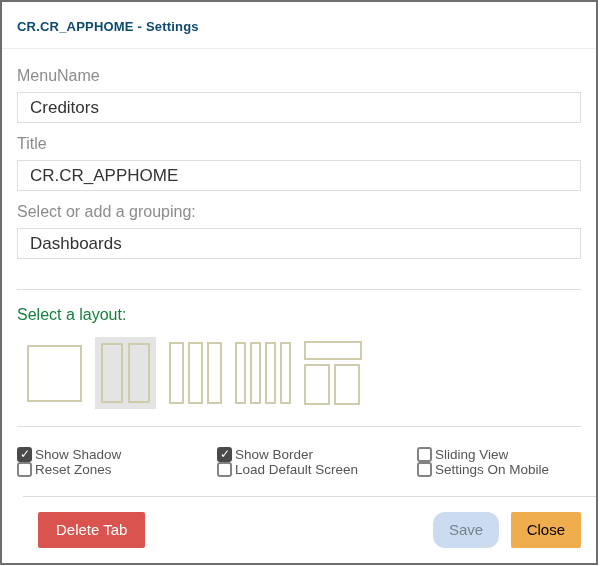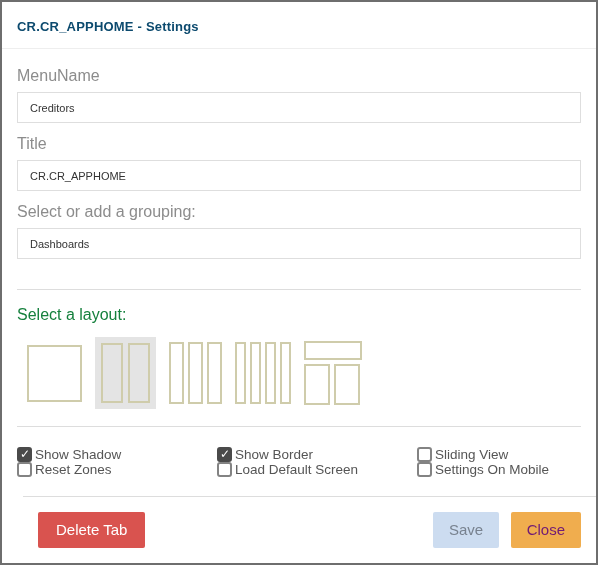--- a/index.html
+++ b/index.html
@@ -37,21 +37,21 @@
     color: #8c8c8c;
     margin: 12px 0 7px 0;
   }
   .text-input {
     display: block;
     width: 100%;
     height: 31px;
     border: 1px solid #dedede;
     background: #ffffff;
     color: #333333;
-    font-size: 11px;
+    font-size: 17px;
     font-family: "Liberation Sans", "DejaVu Sans", sans-serif;
     padding: 0 12px;
     outline: none;
   }
   .section-divider {
     border: none;
     border-top: 1px solid #dddddd;
     margin: 30px 0 14px 0;
   }
   .layout-label { margin-top: 16px; margin-bottom: 10px; color: #15803d; }
@@ -129,22 +129,22 @@
   .btn {
     border: none;
     font-family: "Liberation Sans", "DejaVu Sans", sans-serif;
     font-size: 15px;
     padding: 8px 16px;
     border-radius: 2px;
     cursor: pointer;
     line-height: 20px;
   }
   .btn-delete { background: #d9534f; color: #ffffff; padding: 8px 18px; }
-  .btn-save { background: #ccdcf0; color: #78828f; margin-right: 7px; }
-  .btn-close { background: #f0ad4e; color: #701a75; }
+  .btn-save { background: #ccdcf0; color: #78828f; margin-right: 7px; border-radius: 12px; }
+  .btn-close { background: #f0ad4e; color: #000000; }
 </style>
 </head>
 <body>
 
 <div class="dialog">
 
   <div class="dialog-header">
     <span class="dialog-title">CR.CR_APPHOME - Settings</span>
   </div>
 

